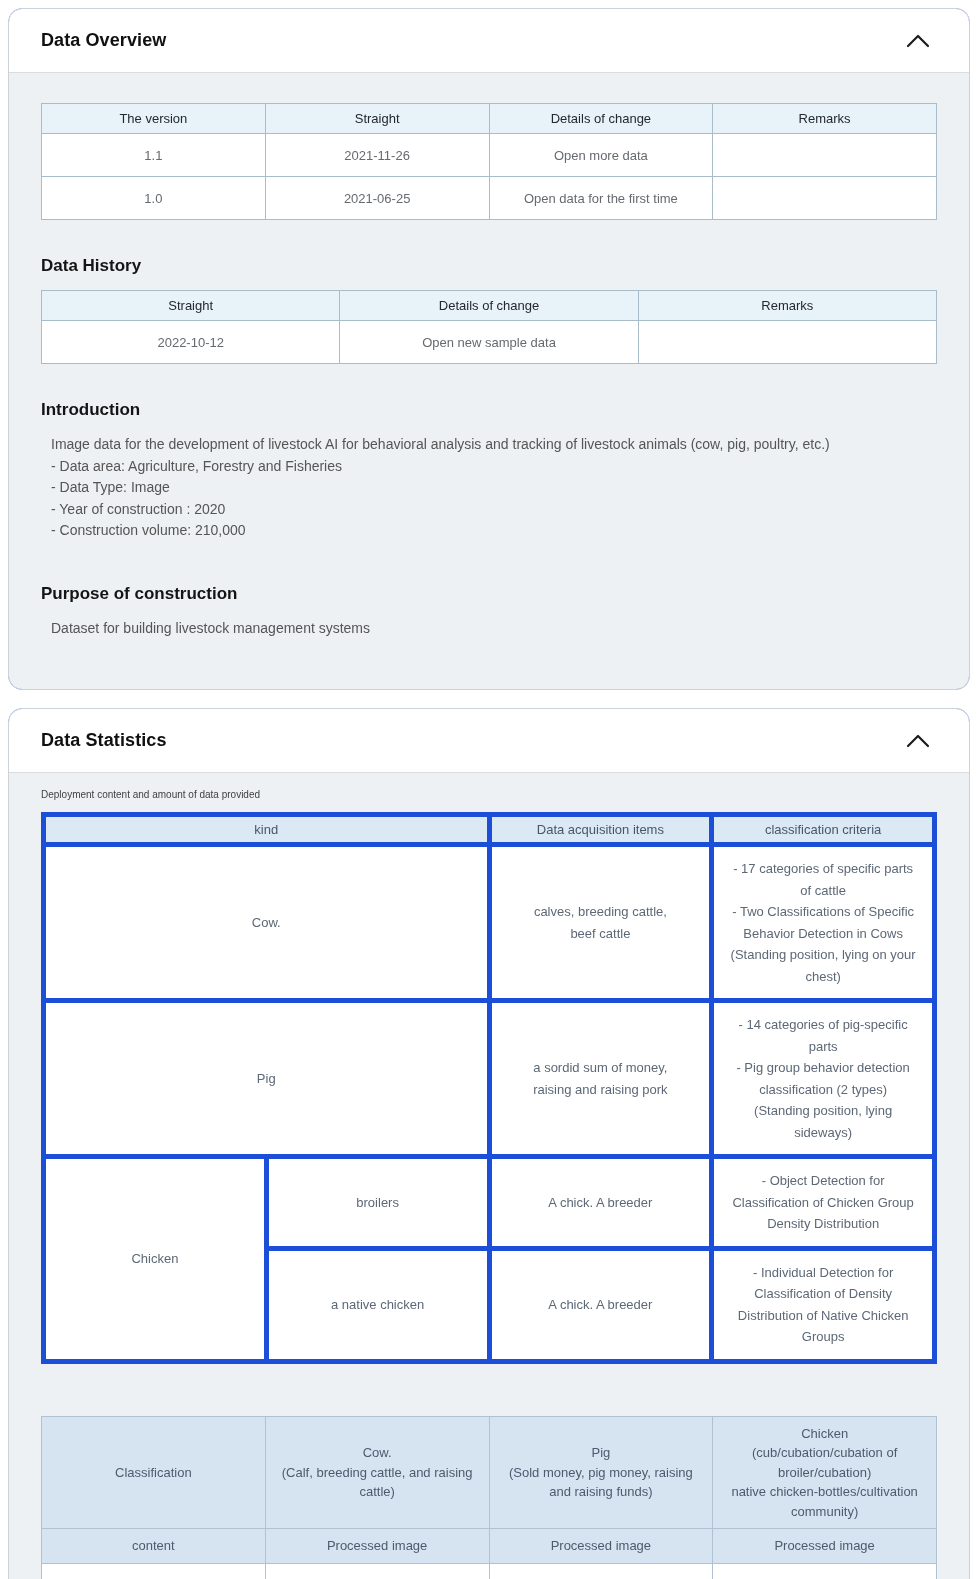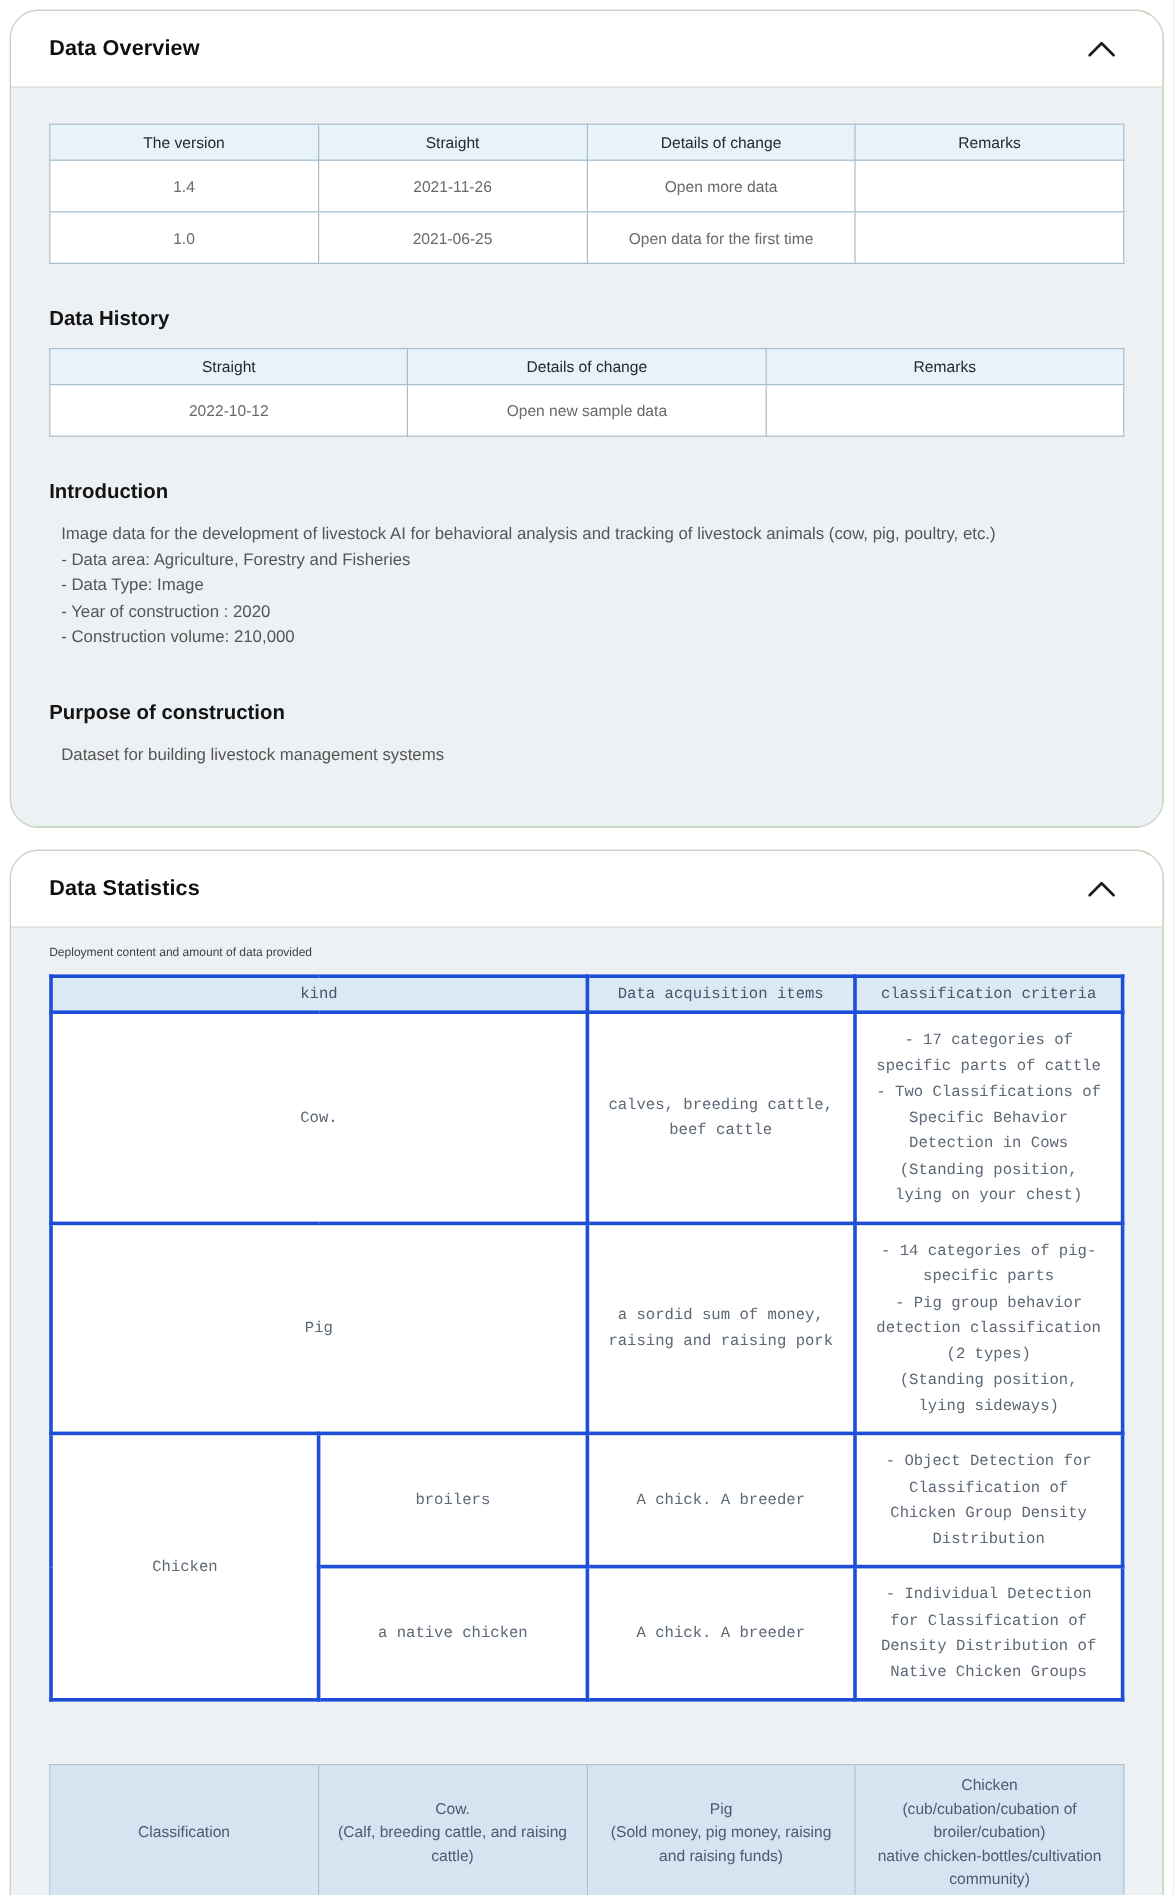--- a/index.html
+++ b/index.html
@@ -7,22 +7,22 @@
   body {
     font-family: "Liberation Sans", sans-serif;
     width: 978px;
     -webkit-font-smoothing: antialiased;
   }
   .page { width: 978px; padding: 8px; }
 
   
   .panel {
     border: 1px solid #ccd3d8;
-    border-radius: 24px;
-    background: #84cc16;
+    border-radius: 14px;
+    background: #1d4ed8;
     overflow: hidden;
   }
   .panel + .panel { margin-top: 18px; }
   .panel-header {
     display: flex;
     align-items: center;
     justify-content: space-between;
     height: 64px;
     padding: 0 34px 0 32px;
     background: #ffffff;
@@ -89,21 +89,21 @@
     color: #24292e;
   }
   .history-table td {
     height: 43px;
     font-size: 13px;
     color: #666a6e;
     background: #ffffff;
   }
 
   
-  .stats-table th, .stats-table td { border: 3px solid #1d4ed8; font-family: Liberation Mono, monospace; }
+  .stats-table th, .stats-table td { border: 5px solid #1d4ed8; }
   .stats-table th {
     background: #dbe9f4;
     height: 30px;
     font-size: 13px;
     font-weight: 500;
     color: #47566a;
   }
   .stats-table td {
     background: #ffffff;
     font-size: 13px;
@@ -160,21 +160,21 @@
         <thead>
           <tr>
             <th>The version</th>
             <th>Straight</th>
             <th>Details of change</th>
             <th>Remarks</th>
           </tr>
         </thead>
         <tbody>
           <tr>
-            <td>1.4</td>
+            <td>1.1</td>
             <td>2021-11-26</td>
             <td>Open more data</td>
             <td></td>
           </tr>
           <tr>
             <td>1.0</td>
             <td>2021-06-25</td>
             <td>Open data for the first time</td>
             <td></td>
           </tr>

